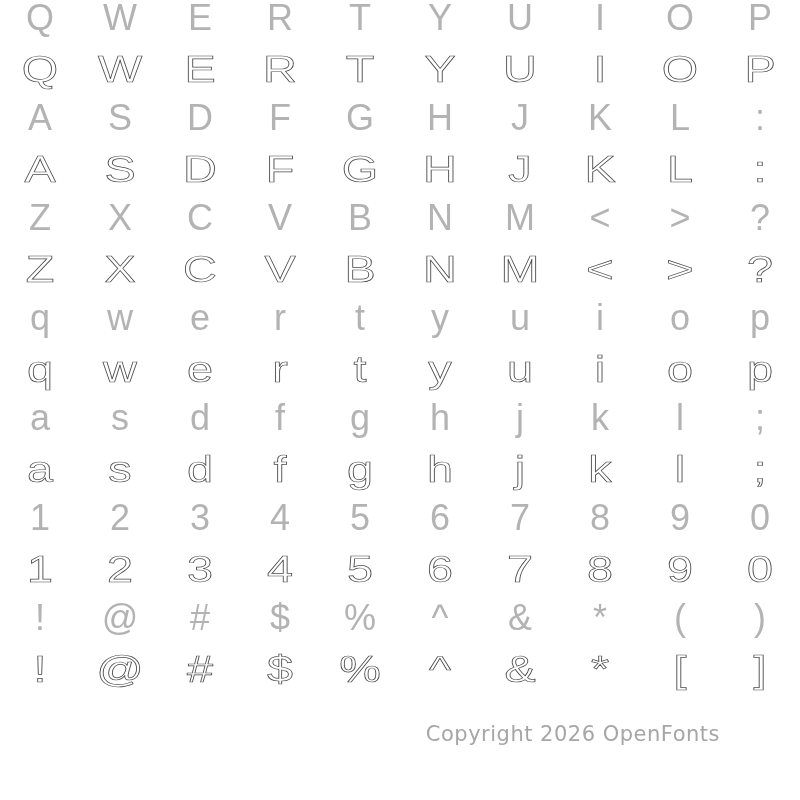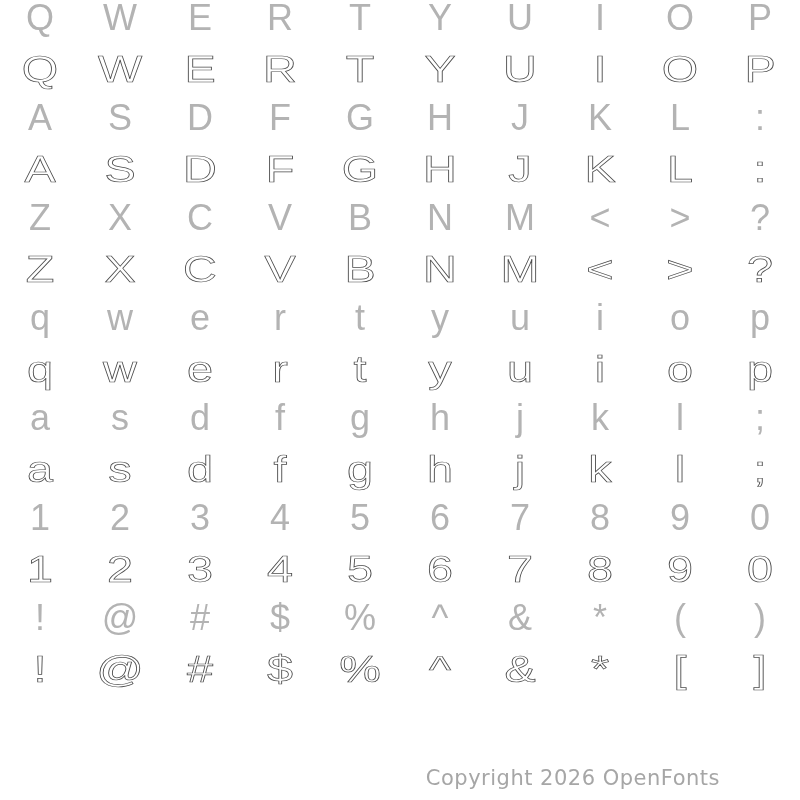--- a/index.html
+++ b/index.html
@@ -42,21 +42,21 @@
     height: 50px;
     overflow: visible;
   }
   .outline-svg text {
     font-family: "Liberation Sans", sans-serif;
     font-size: 36px;
   }
   .footer-copyright {
     position: absolute;
     right: 80px;
-    top: 766px;
+    top: 722px;
     font-size: 21px;
     letter-spacing: 0.5px;
     font-family: "DejaVu Sans", sans-serif;
     white-space: nowrap;
   }
 </style>
 </head>
 <body>
 
 <div class="sheet" id="specimen-sheet">

